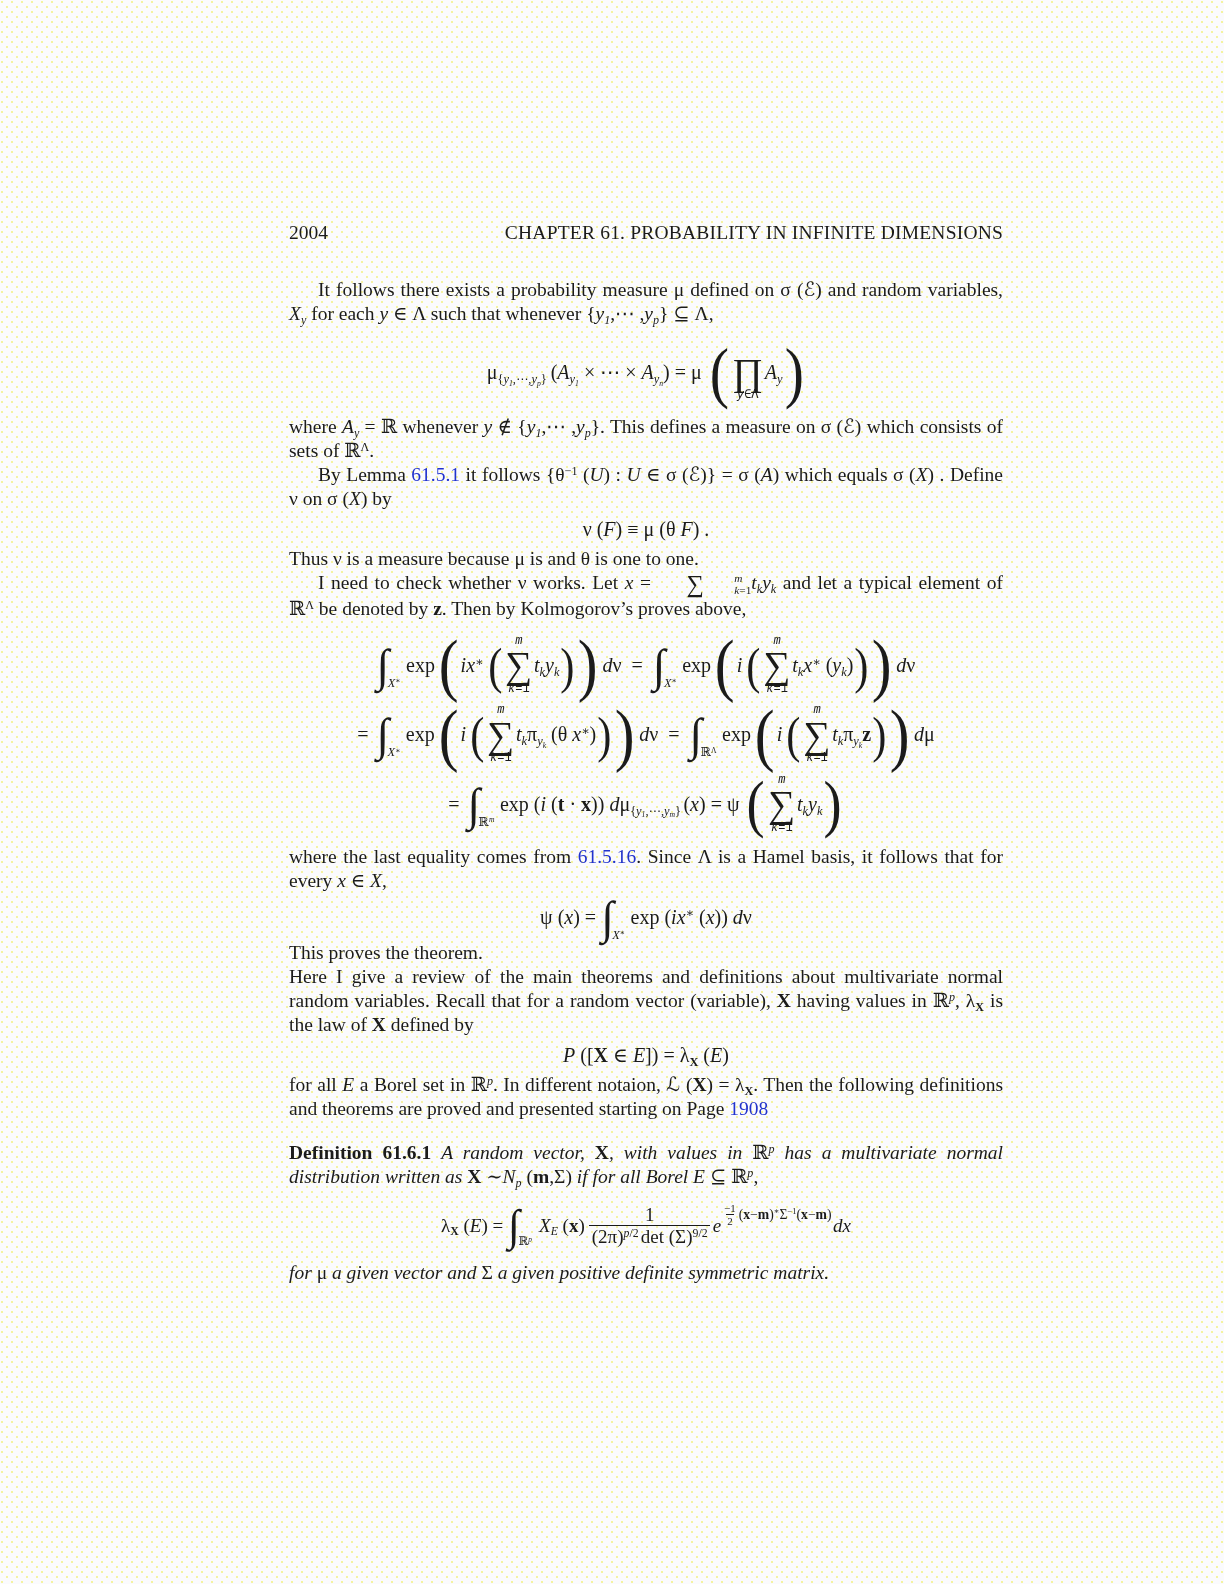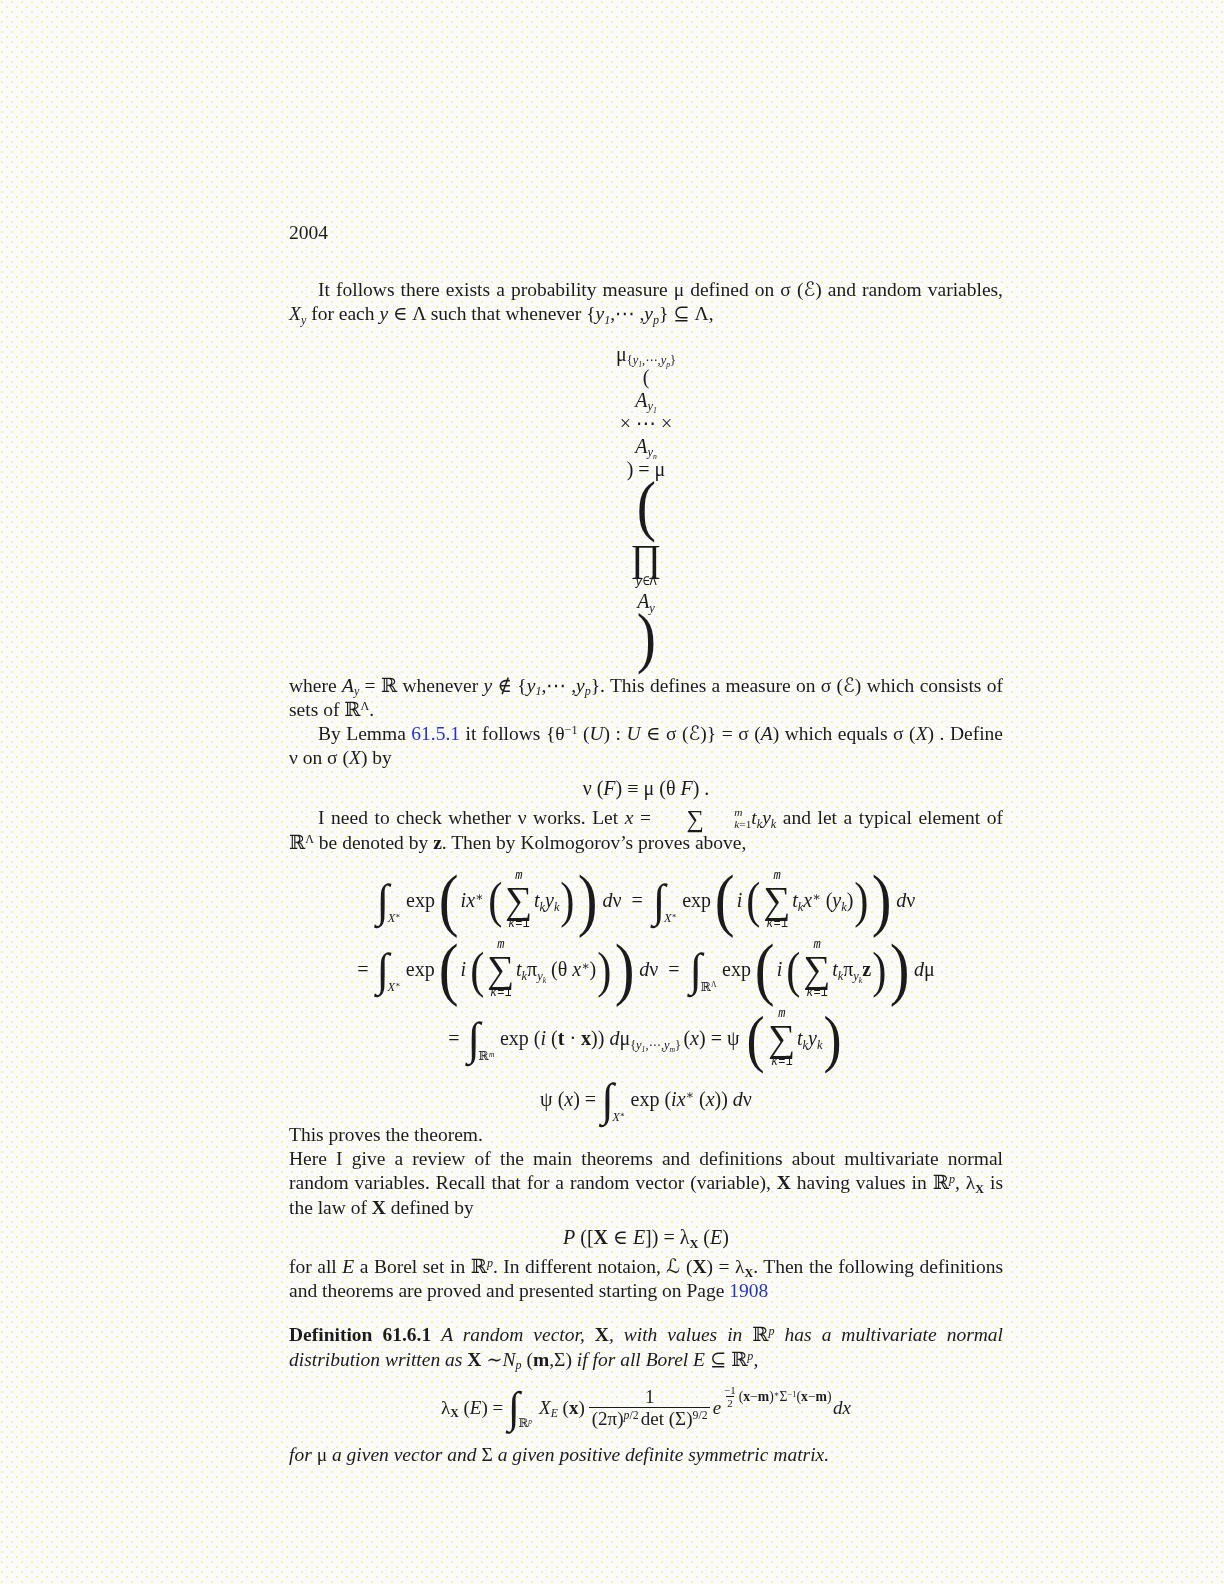--- a/index.html
+++ b/index.html
@@ -53,24 +53,25 @@
       padding-left:14px;margin:26px 0 18px 0;}
 </style>
 </head>
 <body>
 
 <div class="dots"></div>
 
 <div class="content">
   <div class="hdr">
     <span class="pnum">2004</span>
+    <span class="chap">CHAPTER 61.  PROBABILITY IN INFINITE DIMENSIONS</span>
   </div>
   <div id="blocks">
       <p class="para ind"><span>It follows there exists a probability measure μ defined on σ (ℰ) and random variables, </span><span class="it">X<span class="sb"><span class="it">y</span></span></span><span> for each </span><span class="it">y</span><span> ∈ Λ such that whenever </span><span>{</span><span class="it">y<span class="sb">1</span></span><span>,⋯ ,</span><span class="it">y<span class="sb"><span class="it">p</span></span></span><span>} ⊆ Λ,</span></p>
-      <div class="mathline" style="margin-top: 16px; margin-bottom: 12px; flex-direction: column;">
+      <div class="mathline" style="margin-top: 16px; margin-bottom: 12px;">
         <span>μ<span class="sb"><span>{</span><span class="it">y<span class="sb">1</span></span><span>,⋯,</span><span class="it">y<span class="sb"><span class="it">p</span></span></span><span>}</span></span></span>
         <span class="msp" style="width: 0.2em;"></span>
         <span>(</span>
         <span class="it">A<span class="sb"><span class="it">y<span class="sb">1</span></span></span></span>
         <span> × ⋯ × </span>
         <span class="it">A<span class="sb"><span class="it">y<span class="sb"><span class="it">n</span></span></span></span></span>
         <span>) = μ</span>
         <span class="msp" style="width: 0.3em;"></span>
         <span class="big" style="font-size: 3.4em;">(</span>
         <span class="limop"><span class="lim"></span><span class="op">∏</span><span class="lim"><span class="it">y</span><span>∈Λ</span></span></span>
@@ -79,20 +80,21 @@
       </div>
       <p class="para"><span>where </span><span class="it">A<span class="sb"><span class="it">y</span></span></span><span> = ℝ whenever </span><span class="it">y</span><span> ∉ </span><span>{</span><span class="it">y<span class="sb">1</span></span><span>,⋯ ,</span><span class="it">y<span class="sb"><span class="it">p</span></span></span><span>}. This defines a measure on σ (ℰ) which consists of sets of </span><span>ℝ<span class="su">Λ</span></span><span>.</span></p>
       <p class="para ind"><span>By Lemma </span><span class="lnk">61.5.1</span><span> it follows </span><span>{</span><span>θ<span class="su">−1</span></span><span> (</span><span class="it">U</span><span>) : </span><span class="it">U</span><span> ∈ σ (ℰ)} = σ (</span><span class="it">A</span><span>) which equals σ (</span><span class="it">X</span><span>) . Define ν on σ (</span><span class="it">X</span><span>) by</span></p>
       <div class="mathline" style="margin-top: 6px; margin-bottom: 6px;">
         <span>ν (</span>
         <span class="it">F</span>
         <span>) ≡ μ (θ </span>
         <span class="it">F</span>
         <span>) .</span>
       </div>
+      <p class="para"><span>Thus ν is a measure because μ is and θ is one to one.</span></p>
       <p class="para ind"><span>I need to check whether ν works. Let </span><span class="it">x</span><span> = </span><span class="ssum">
           <span class="ssop">∑</span>
           <span class="sscripts">
             <span><span class="it">m</span></span>
             <span><span class="it">k</span><span>=1</span></span>
           </span>
         </span><span class="it">t<span class="sb"><span class="it">k</span></span></span><span class="it">y<span class="sb"><span class="it">k</span></span></span><span> and let a typical element of </span><span>ℝ<span class="su">Λ</span></span><span> be denoted by </span><span class="bf">z</span><span>. Then by Kolmogorov’s proves above,</span></p>
       <div class="mathline" style="margin-top: 14px;">
         <span class="int"><span class="iglyph">∫</span><span class="isub"><span class="it">X<span class="su">∗</span></span></span></span>
         <span class="msp" style="width: 0.2em;"></span>
@@ -194,20 +196,21 @@
         <span>(</span>
         <span class="it">x</span>
         <span>) = ψ</span>
         <span class="msp" style="width: 0.3em;"></span>
         <span class="big" style="font-size: 3.2em;">(</span>
         <span class="limop"><span class="lim"><span class="it">m</span></span><span class="op">∑</span><span class="lim"><span class="it">k</span><span>=1</span></span></span>
         <span class="it">t<span class="sb"><span class="it">k</span></span></span>
         <span class="it">y<span class="sb"><span class="it">k</span></span></span>
         <span class="big" style="font-size: 3.2em;">)</span>
       </div>
+      <p class="para"><span>where the last equality comes from </span><span class="lnk">61.5.16</span><span>.  Since Λ is a Hamel basis, it follows that for every </span><span class="it">x</span><span> ∈ </span><span class="it">X</span><span>,</span></p>
       <div class="mathline" style="margin-top: 4px; margin-bottom: 4px;">
         <span>ψ (</span>
         <span class="it">x</span>
         <span>) = </span>
         <span class="int"><span class="iglyph">∫</span><span class="isub"><span class="it">X<span class="su">∗</span></span></span></span>
         <span class="msp" style="width: 0.2em;"></span>
         <span>exp (</span>
         <span class="it">ix<span class="su">∗</span></span>
         <span> (</span>
         <span class="it">x</span>

